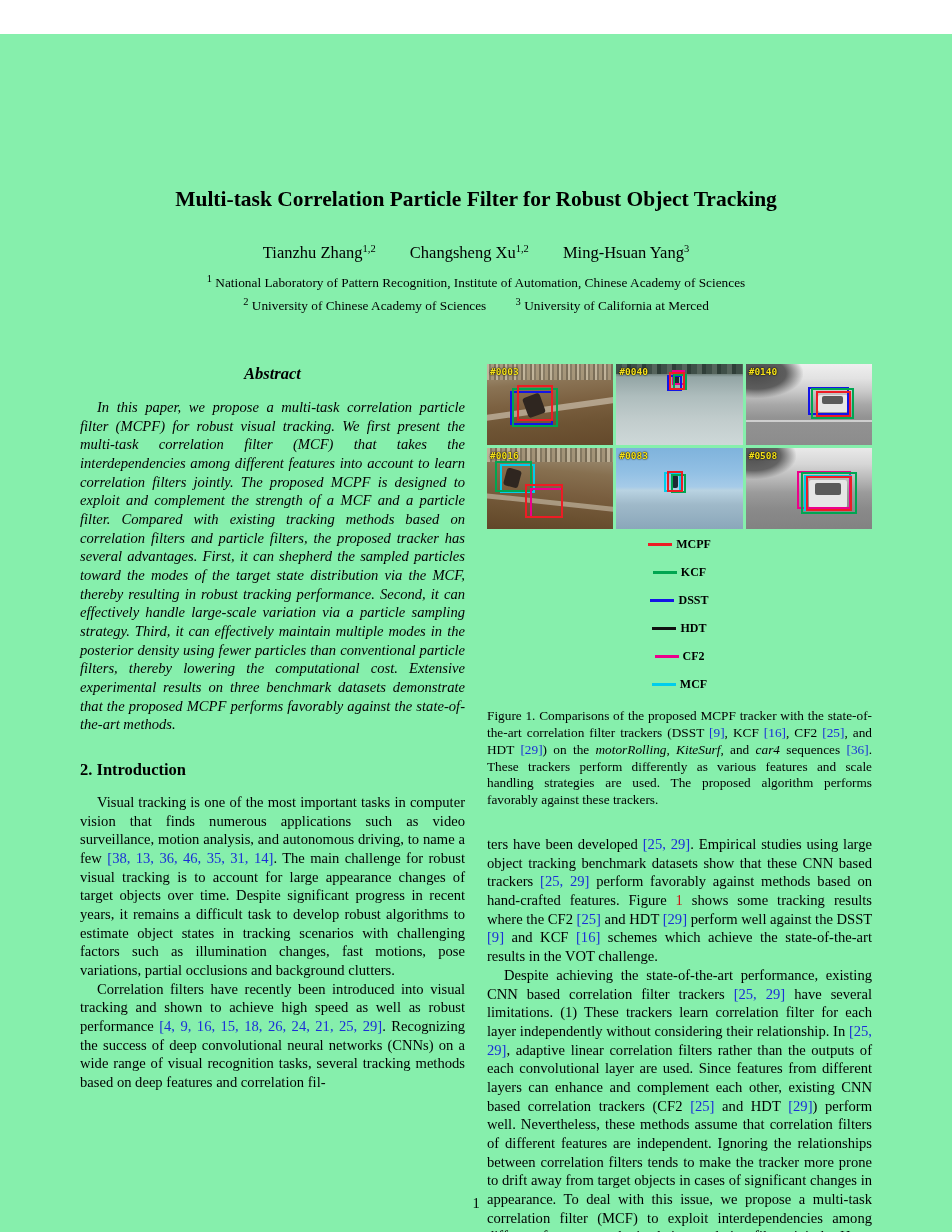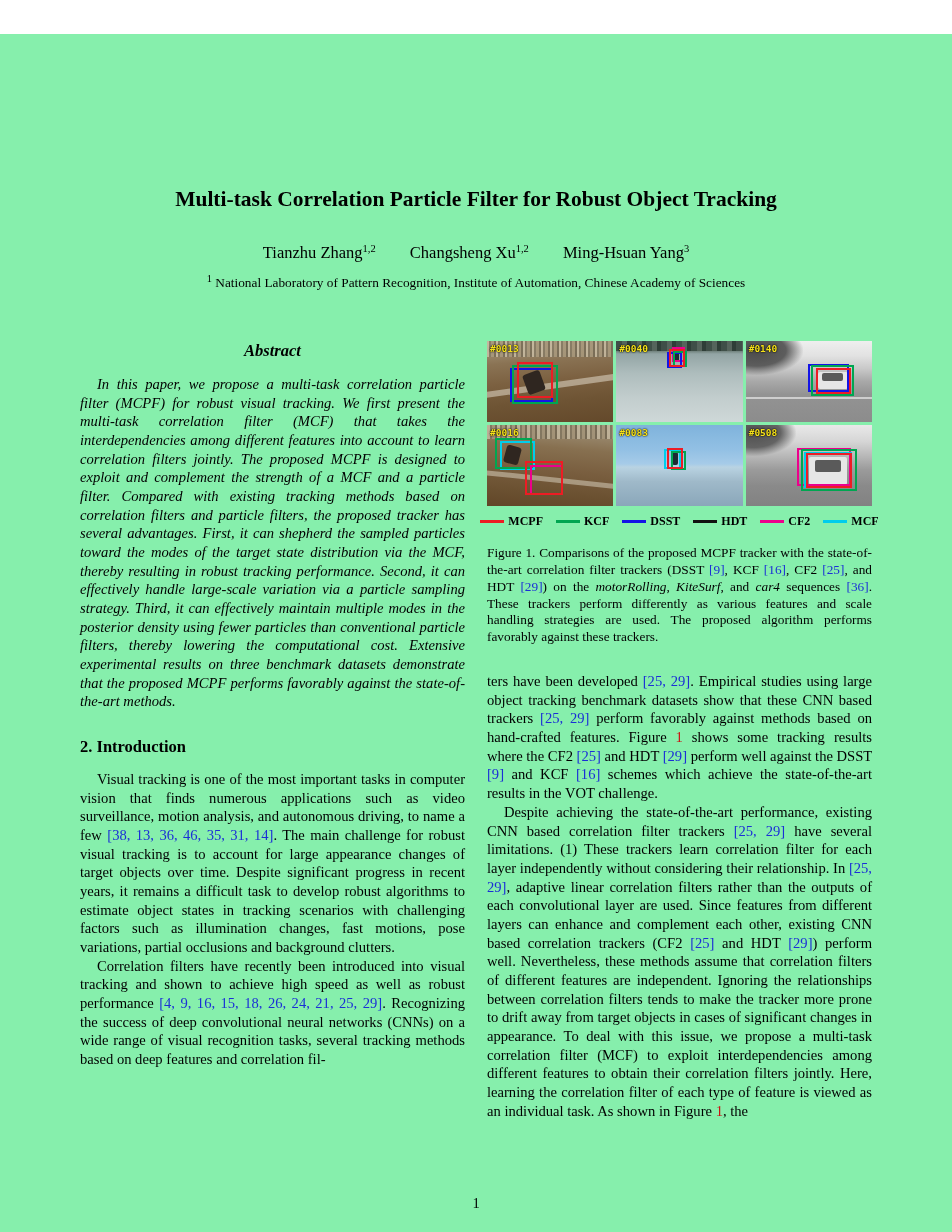--- a/index.html
+++ b/index.html
@@ -89,21 +89,21 @@
   .scene-c2::before { content:""; position:absolute; left:0; top:0; width:40%; height:38%;
     background:radial-gradient(ellipse at 15% 25%,#505050 0%,#636363 45%,transparent 72%); }
 
   .bike { position:absolute; background:#2f2620; border-radius:3px; z-index:1; }
   .car  { position:absolute; background:#e6e6e6; border-radius:2px; z-index:1; }
   .car::before { content:""; position:absolute; top:10%; left:15%; right:15%; height:45%;
     background:#5a5a5a; border-radius:2px; }
   .person { position:absolute; background:#1d2a33; border-radius:2px; z-index:1; }
 
   
-  .legend { display:flex; justify-content:center; align-items:center; gap:13px; margin-top:8px; }
+  .legend { display:flex; justify-content:center; align-items:center; gap:13px; margin-top:8px;flex-direction:column; }
   .legend-item { display:flex; align-items:center; gap:4px; }
   .legend-line { display:inline-block; width:24px; height:3px; background:#000; }
   .legend-label { font-size:12px; font-weight:bold; }
 
   .fig-caption {
     margin-top:16px; font-size:13.3px; line-height:1.27; text-align:justify;
   }
 
   .right-text { margin-top:26px; }
 
@@ -120,40 +120,44 @@
   <h1 class="title">Multi-task Correlation Particle Filter for Robust Object Tracking</h1>
 
   <div class="authors">
     <span class="author"><span>Tianzhu Zhang</span><sup>1,2</sup></span>
     <span class="author"><span>Changsheng Xu</span><sup>1,2</sup></span>
     <span class="author"><span>Ming-Hsuan Yang</span><sup>3</sup></span>
   </div>
 
   <div class="affils">
     <div class="affil-line1"><sup>1</sup> <span>National Laboratory of Pattern Recognition, Institute of Automation, Chinese Academy of Sciences</span></div>
+    <div class="affil-line2">
+      <span class="affil-part"><sup>2</sup> <span>University of Chinese Academy of Sciences</span></span>
+      <span class="affil-part"><sup>3</sup> <span>University of California at Merced</span></span>
+    </div>
   </div>
 
   <div class="columns">
 
     <div class="col">
       <div class="abstract-heading">Abstract</div>
       <p class="abstract-text">In this paper, we propose a multi-task correlation particle filter (MCPF) for robust visual tracking. We first present the multi-task correlation filter (MCF) that takes the interdependencies among different features into account to learn correlation filters jointly. The proposed MCPF is designed to exploit and complement the strength of a MCF and a particle filter. Compared with existing tracking methods based on correlation filters and particle filters, the proposed tracker has several advantages. First, it can shepherd the sampled particles toward the modes of the target state distribution via the MCF, thereby resulting in robust tracking performance. Second, it can effectively handle large-scale variation via a particle sampling strategy. Third, it can effectively maintain multiple modes in the posterior density using fewer particles than conventional particle filters, thereby lowering the computational cost. Extensive experimental results on three benchmark datasets demonstrate that the proposed MCPF performs favorably against the state-of-the-art methods.</p>
 
       <h2 class="section-heading">2. Introduction</h2>
       <p class="para"><span>Visual tracking is one of the most important tasks in computer vision that finds numerous applications such as video surveillance, motion analysis, and autonomous driving, to name a few </span><span class="cite">[38, 13, 36, 46, 35, 31, 14]</span><span>. The main challenge for robust visual tracking is to account for large appearance changes of target objects over time. Despite significant progress in recent years, it remains a difficult task to develop robust algorithms to estimate object states in tracking scenarios with challenging factors such as illumination changes, fast motions, pose variations, partial occlusions and background clutters.</span></p>
       <p class="para"><span>Correlation filters have recently been introduced into visual tracking and shown to achieve high speed as well as robust performance </span><span class="cite">[4, 9, 16, 15, 18, 26, 24, 21, 25, 29]</span><span>. Recognizing the success of deep convolutional neural networks (CNNs) on a wide range of visual recognition tasks, several tracking methods based on deep features and correlation fil-</span></p>
     </div>
 
     <div class="col">
 
       <div class="figure">
         <div class="fig-grid">
 
           <div class="fig-cell scene-m1">
-            <span class="frame-label">#0013</span>
+            <span class="frame-label">#0003</span>
             <div class="bike" style="left:30%;top:38%;width:14%;height:26%;transform:rotate(-20deg);"></div>
             <div class="bb bb-blue" style="left:18%;top:34%;width:34%;height:42%;"></div>
             <div class="bb bb-green" style="left:20%;top:30%;width:36%;height:48%;"></div>
             <div class="bb bb-red" style="left:24%;top:26%;width:28%;height:44%;"></div>
           </div>
 
           <div class="fig-cell scene-k1">
             <span class="frame-label">#0040</span>
             <div class="person" style="left:46%;top:14%;width:5px;height:10px;"></div>
             <div class="bb bb-magenta" style="left:44%;top:8%;width:10%;height:18%;"></div>

